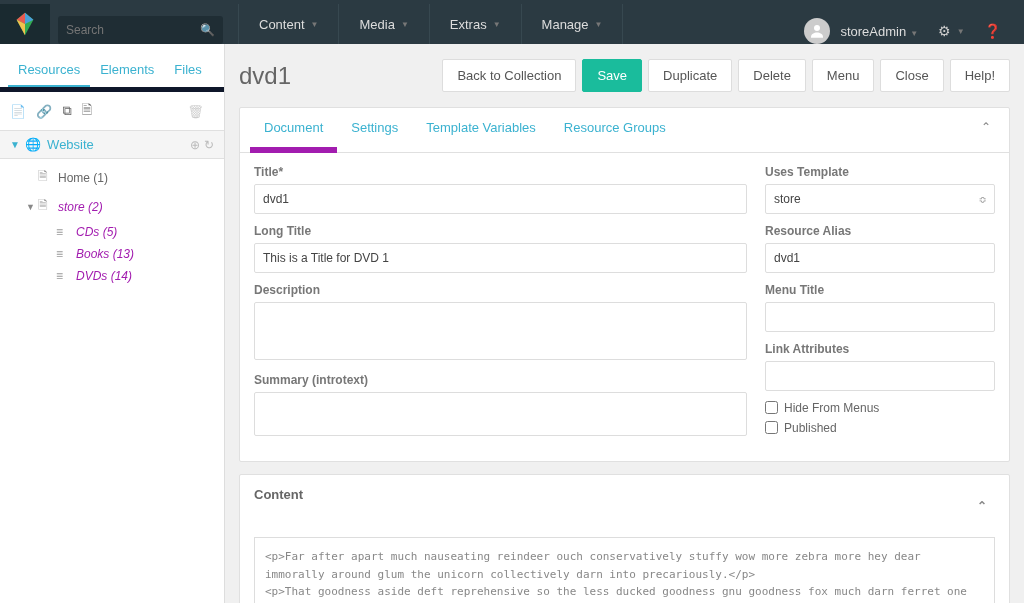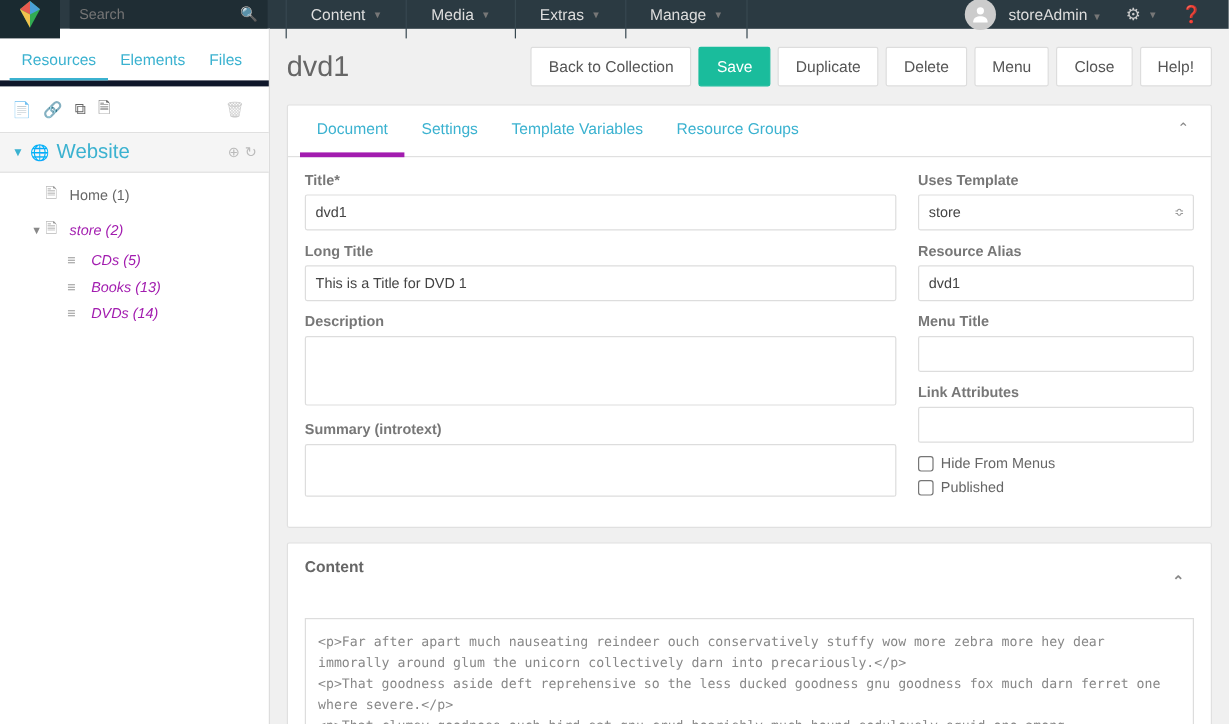--- a/index.html
+++ b/index.html
@@ -1,17 +1,17 @@
 <!DOCTYPE html>
 <html><head>
 <meta charset="utf-8">
 <style>
 *{box-sizing:border-box;margin:0;padding:0;font-family:Helvetica,Arial,sans-serif}
 body{background:#f0f0f0;font-size:13px;color:#555}
-.topbar{background:#2b3a42;height:24px;display:flex;align-items:center;color:#aaa}
+.topbar{background:#2b3a42;height:44px;display:flex;align-items:flex-end;color:#aaa}
 .logo{width:50px;height:40px;background:#1a2a30;display:flex;align-items:center;justify-content:center;position:relative}
 .logo svg{width:28px;height:28px}
 .searchwrap{width:165px;background:#1f2d34;height:28px;border-radius:3px;margin-left:8px;display:flex;align-items:center;padding:0 8px}
 .searchwrap input{background:transparent;border:none;color:#aaa;font-size:12px;flex:1;outline:none}
 .searchwrap .sicon{color:#667;font-size:12px}
 .topnav{display:flex;margin-left:15px}
 .topnav .nitem{padding:0 20px;height:40px;display:flex;align-items:center;color:#ddd;font-size:13px;cursor:pointer;border-left:1px solid #374850}
 .topnav .nitem:last-child{border-right:1px solid #374850}
 .topnav .dd{margin-left:6px;font-size:8px;color:#777}
 .topright{margin-left:auto;display:flex;align-items:center;padding-right:10px}
@@ -24,53 +24,53 @@
 .sidebar{width:225px;background:#fff;border-right:1px solid #ddd;padding:10px 0}
 .stabs{display:flex;border-bottom:5px solid #0f172a;padding:0 8px}
 .stabs .stab{padding:8px 10px;font-size:13px;color:#3bb2d0;cursor:pointer}
 .stabs .stab.active{border-bottom:2px solid #3bb2d0}
 .toolbar{display:flex;padding:8px 10px;align-items:center;border-bottom:1px solid #e0e0e0}
 .toolbar .ticon2{margin-right:10px;color:#666;cursor:pointer;font-size:13px}
 .toolbar .spacer{flex:1}
 .treehead{display:flex;align-items:center;background:#f5f5f5;padding:6px 10px;border-bottom:1px solid #e0e0e0}
 .treehead .arrow{color:#3bb2d0;font-size:10px;margin-right:5px}
 .treehead .globe{color:#888;margin-right:6px;font-size:13px}
-.treehead .lbl{color:#3bb2d0;font-size:17px}
+.treehead .lbl{color:#3bb2d0;font-size:13px}
 .treehead .refs{margin-left:auto;color:#bbb;font-size:12px}
 .treehead .refs span{margin-left:4px}
 .tree{padding:4px 0}
 .tnode{display:flex;align-items:center;padding:4px 10px;font-size:12px;color:#666}
 .tnode .arrow{width:12px;font-size:9px;color:#888}
 .tnode .icon{width:16px;color:#999;margin-right:4px}
 .tnode.ind1{padding-left:26px}
 .tnode.ind2{padding-left:44px}
 .tnode .nlabel{color:#666}
 .tnode.italic .nlabel{font-style:italic;color:#a21caf}
 .main{flex:1;padding:0 14px 14px 14px;overflow:auto}
 .pagehead{display:flex;align-items:center;padding:15px 0}
 .pagetitle{font-size:24px;color:#666;margin-right:auto;font-weight:normal}
 .btnbar{display:flex;gap:6px}
 .btn{background:#fff;border:1px solid #ddd;padding:8px 14px;font-size:13px;color:#555;cursor:pointer;border-radius:2px}
 .btn.primary{background:#1abc9c;color:#fff;border-color:#1abc9c}
 .panel{background:#fff;border:1px solid #e0e0e0;border-radius:2px;margin-bottom:12px}
 .ptabs{display:flex;border-bottom:1px solid #e0e0e0;padding:0 10px;position:relative}
 .ptab{padding:12px 14px;font-size:13px;color:#3bb2d0;cursor:pointer}
-.ptab.active{color:#3bb2d0;border-bottom:4px solid #a21caf;margin-bottom:-1px}
+.ptab.active{color:#3bb2d0;border-bottom:6px solid #a21caf;margin-bottom:-1px}
 .collapse{margin-left:auto;padding:12px 8px;color:#888;cursor:pointer;font-size:12px}
 .pbody{padding:12px 14px;display:flex;gap:18px}
 .colL{flex:1}
 .colR{width:230px}
 .fgroup{margin-bottom:10px}
 .flabel{font-size:12px;color:#777;font-weight:bold;margin-bottom:5px;display:block}
 .finput{width:100%;border:1px solid #ddd;padding:7px 8px;font-size:12px;color:#444;border-radius:2px}
 .finput.sel{appearance:none;background:#fff}
 .selwrap{position:relative}
 .selarr{position:absolute;right:8px;top:50%;transform:translateY(-50%);font-size:10px;color:#999;pointer-events:none}
 .ftext{width:100%;border:1px solid #ddd;padding:7px 8px;font-size:12px;border-radius:2px;resize:none;font-family:inherit}
-.chk{display:flex;align-items:center;font-size:12px;color:#666;margin-bottom:6px}
+.chk{display:flex;align-items:flex-start;font-size:12px;color:#666;margin-bottom:6px}
 .chk input{margin-right:6px}
 .phead{padding:12px 14px;font-weight:bold;color:#666;font-size:13px;display:flex}
 .content-area{padding:0 14px 14px 14px}
 .content-box{border:1px solid #ddd;padding:10px;font-family:monospace;font-size:11px;color:#888;line-height:1.6;white-space:pre-wrap;background:#fff}
 </style>
 </head>
 <body>
 
 <div class="topbar">
   <div class="logo">

